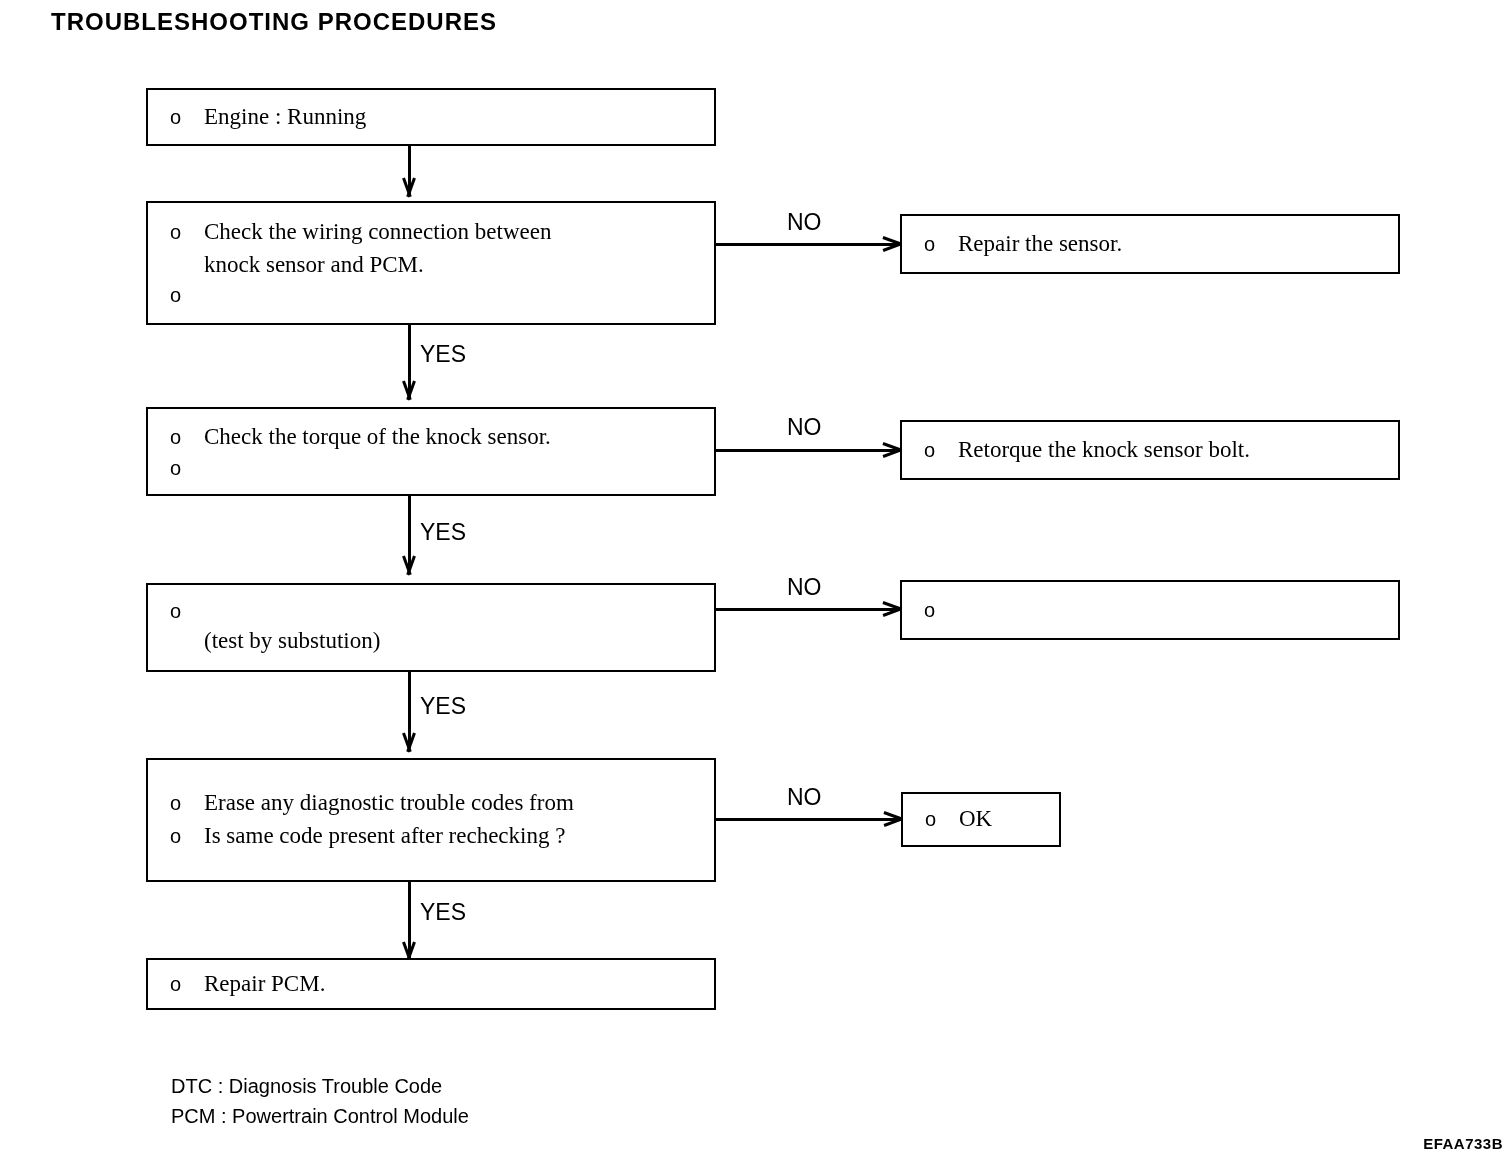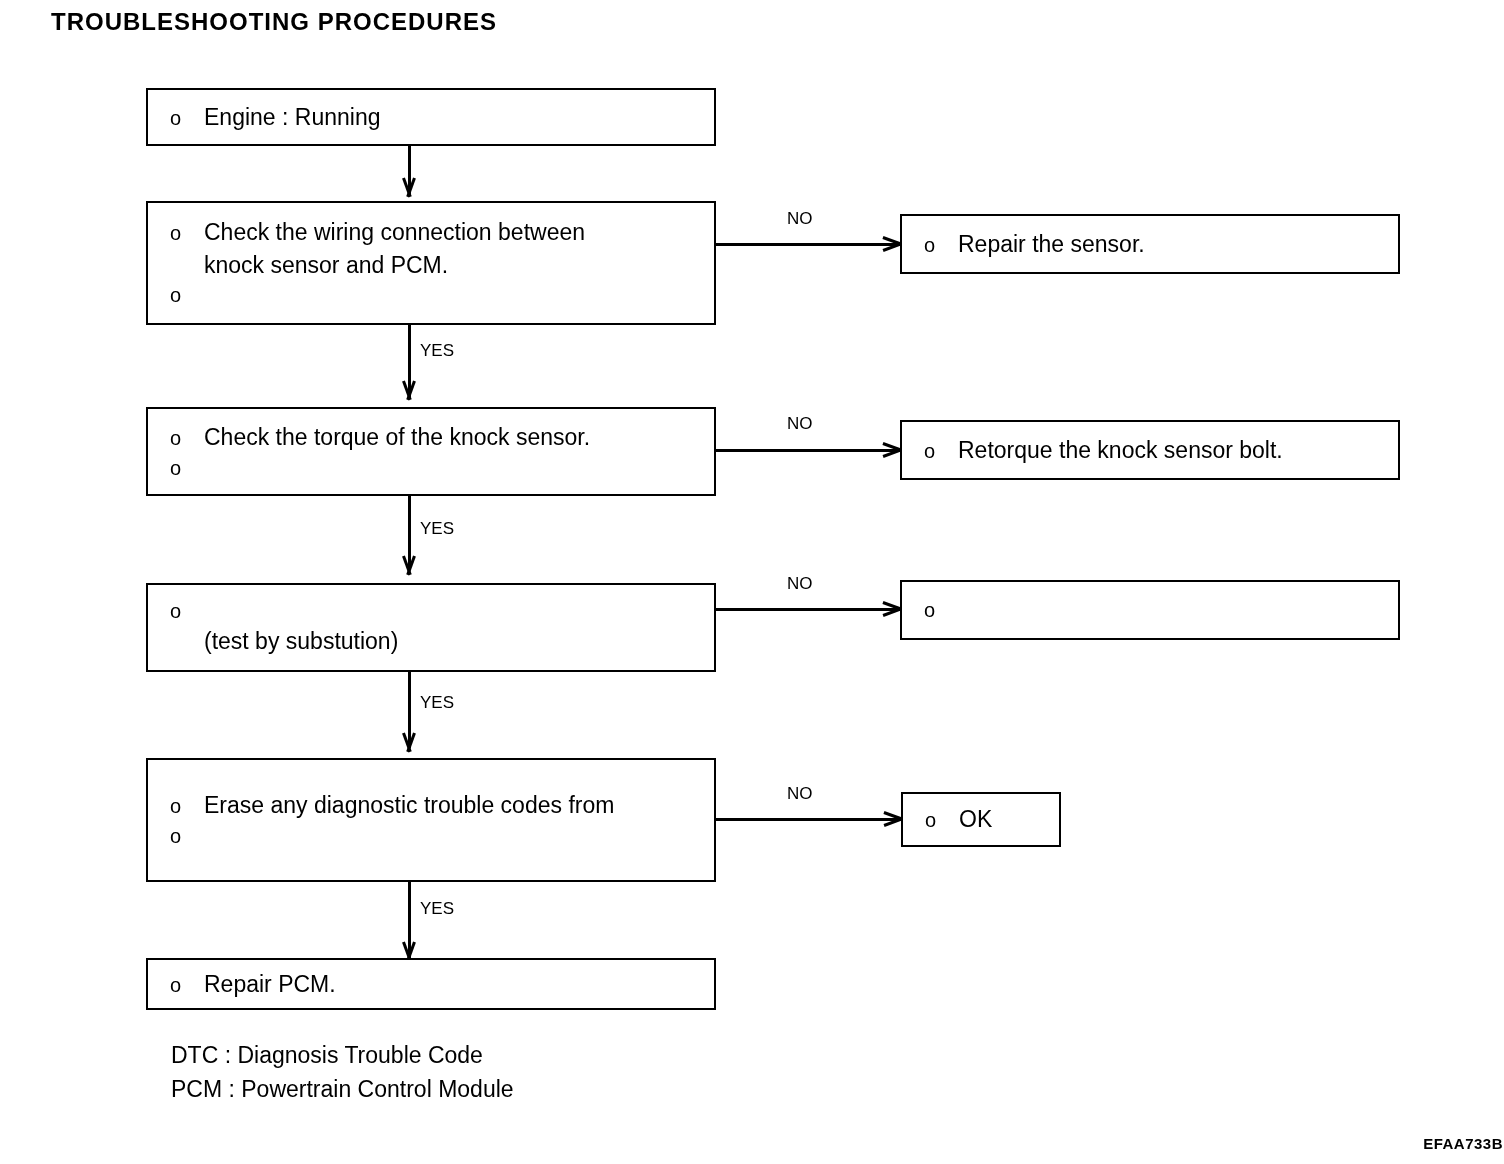--- a/index.html
+++ b/index.html
@@ -59,20 +59,21 @@
     display: inline-block;
     width: 34px;
     flex: 0 0 34px;
     font-size: 20px;
   }
   .bullet.blank {
     
   }
   .ltext {
     display: inline-block;
+    font-family: Liberation Serif, serif;
   }
 
   
   .vline {
     position: absolute;
     width: 2.5px;
     background: #000000;
   }
   .hline {
     position: absolute;
@@ -125,30 +126,30 @@
     transform-origin: left center;
   }
   .arrow-right::after {
     bottom: 3px;
     transform: rotate(-20deg);
     transform-origin: left center;
   }
 
   .edge-label {
     position: absolute;
-    font-size: 17px;
+    font-size: 23px;
     white-space: nowrap;
   }
 
   
   .legend {
     position: absolute;
     left: 150px;
-    top: 1038px;
-    font-size: 23px;
+    top: 1072px;
+    font-size: 20px;
     line-height: 1.48;
   }
   .legend div { white-space: nowrap; }
 
   .figref {
     position: absolute;
     right: 22px;
     bottom: 12px;
     font-size: 15px;
     font-weight: bold;
@@ -266,20 +267,21 @@
   <div class="edge-label" style="left:399px; top:693px;">YES</div>
 
   <div class="box" style="left:125px; top:758px; width:570px; height:124px;">
     <div class="box-inner">
       <div class="line">
         <span class="bullet">o</span>
         <span class="ltext">Erase any diagnostic trouble codes from</span>
       </div>
       <div class="line">
         <span class="bullet">o</span>
+        <span class="ltext">Is same code present after rechecking ?</span>
       </div>
     </div>
   </div>
 
   <div class="hline" style="left:695px; top:818px; width:189px;"></div>
   <div class="arrow-right" style="left:863px; top:808px;"></div>
   <div class="edge-label" style="left:766px; top:784px;">NO</div>
 
   <div class="box" style="left:880px; top:792px; width:160px; height:55px;">
     <div class="box-inner">

